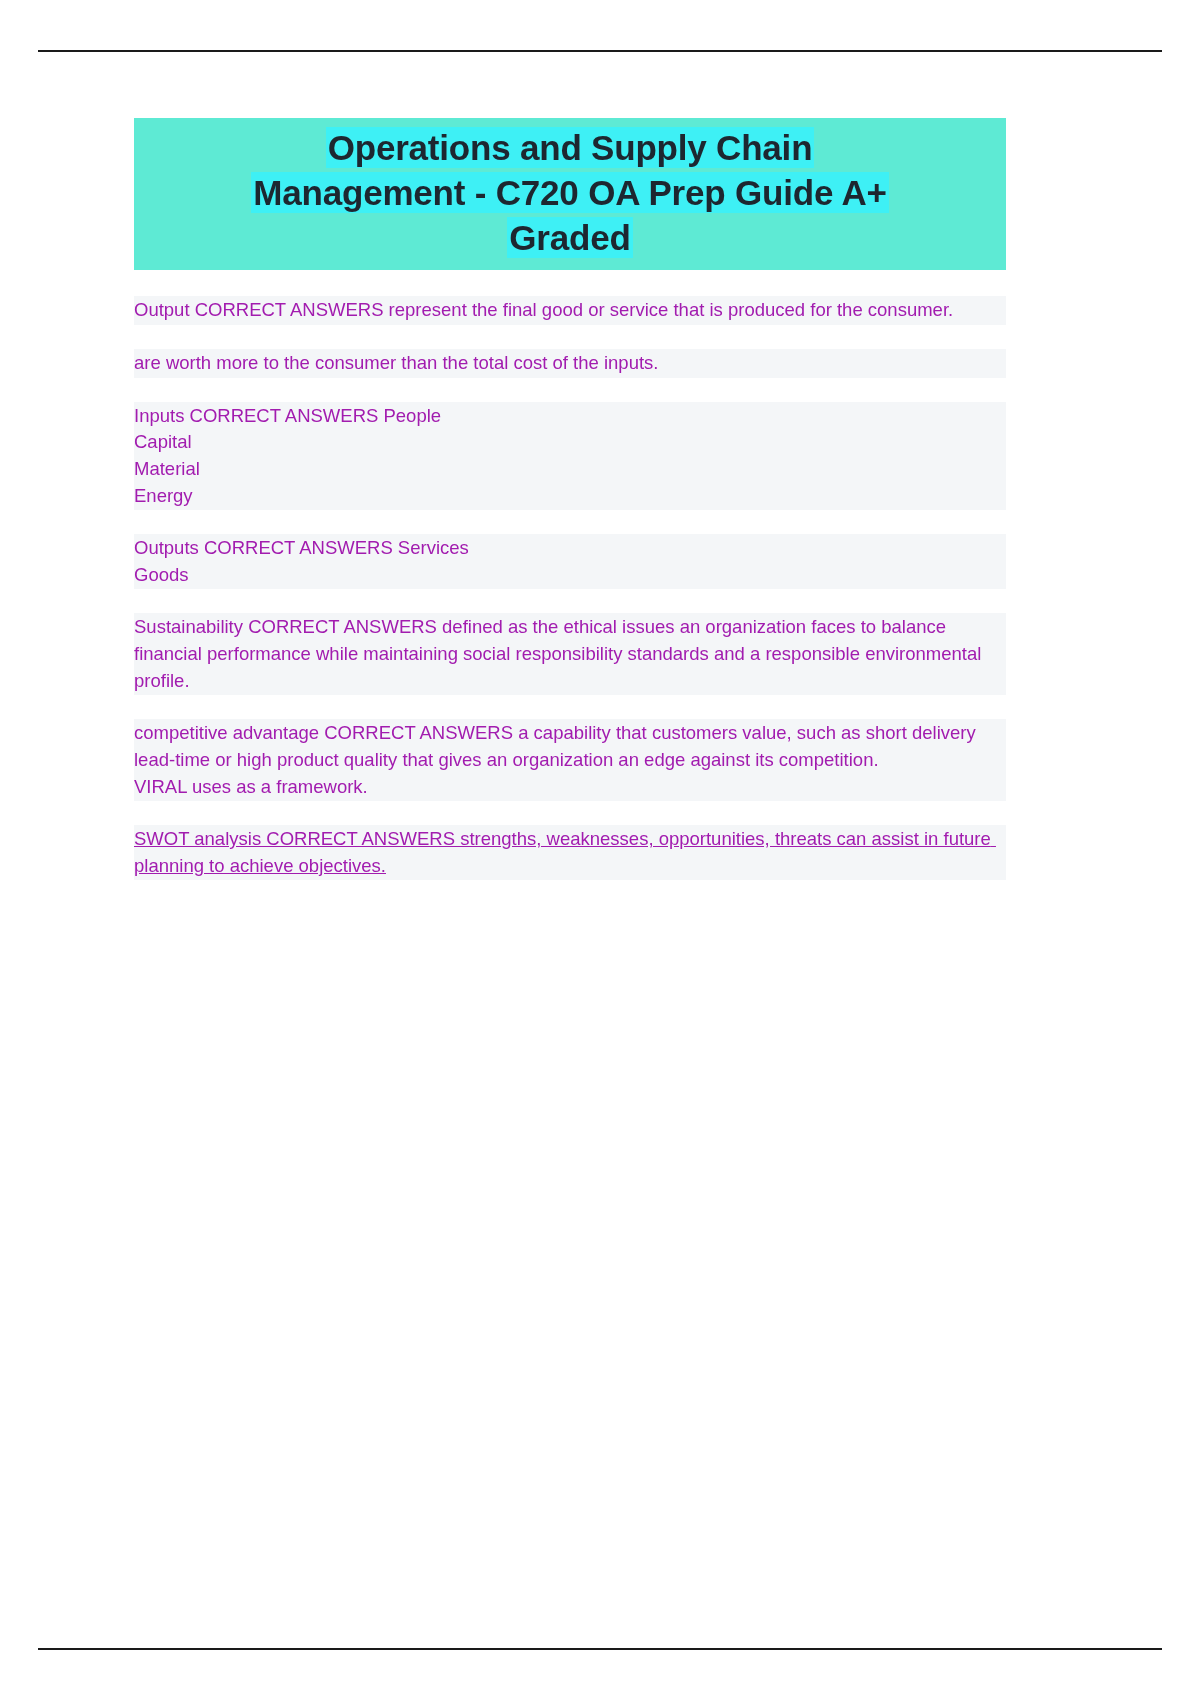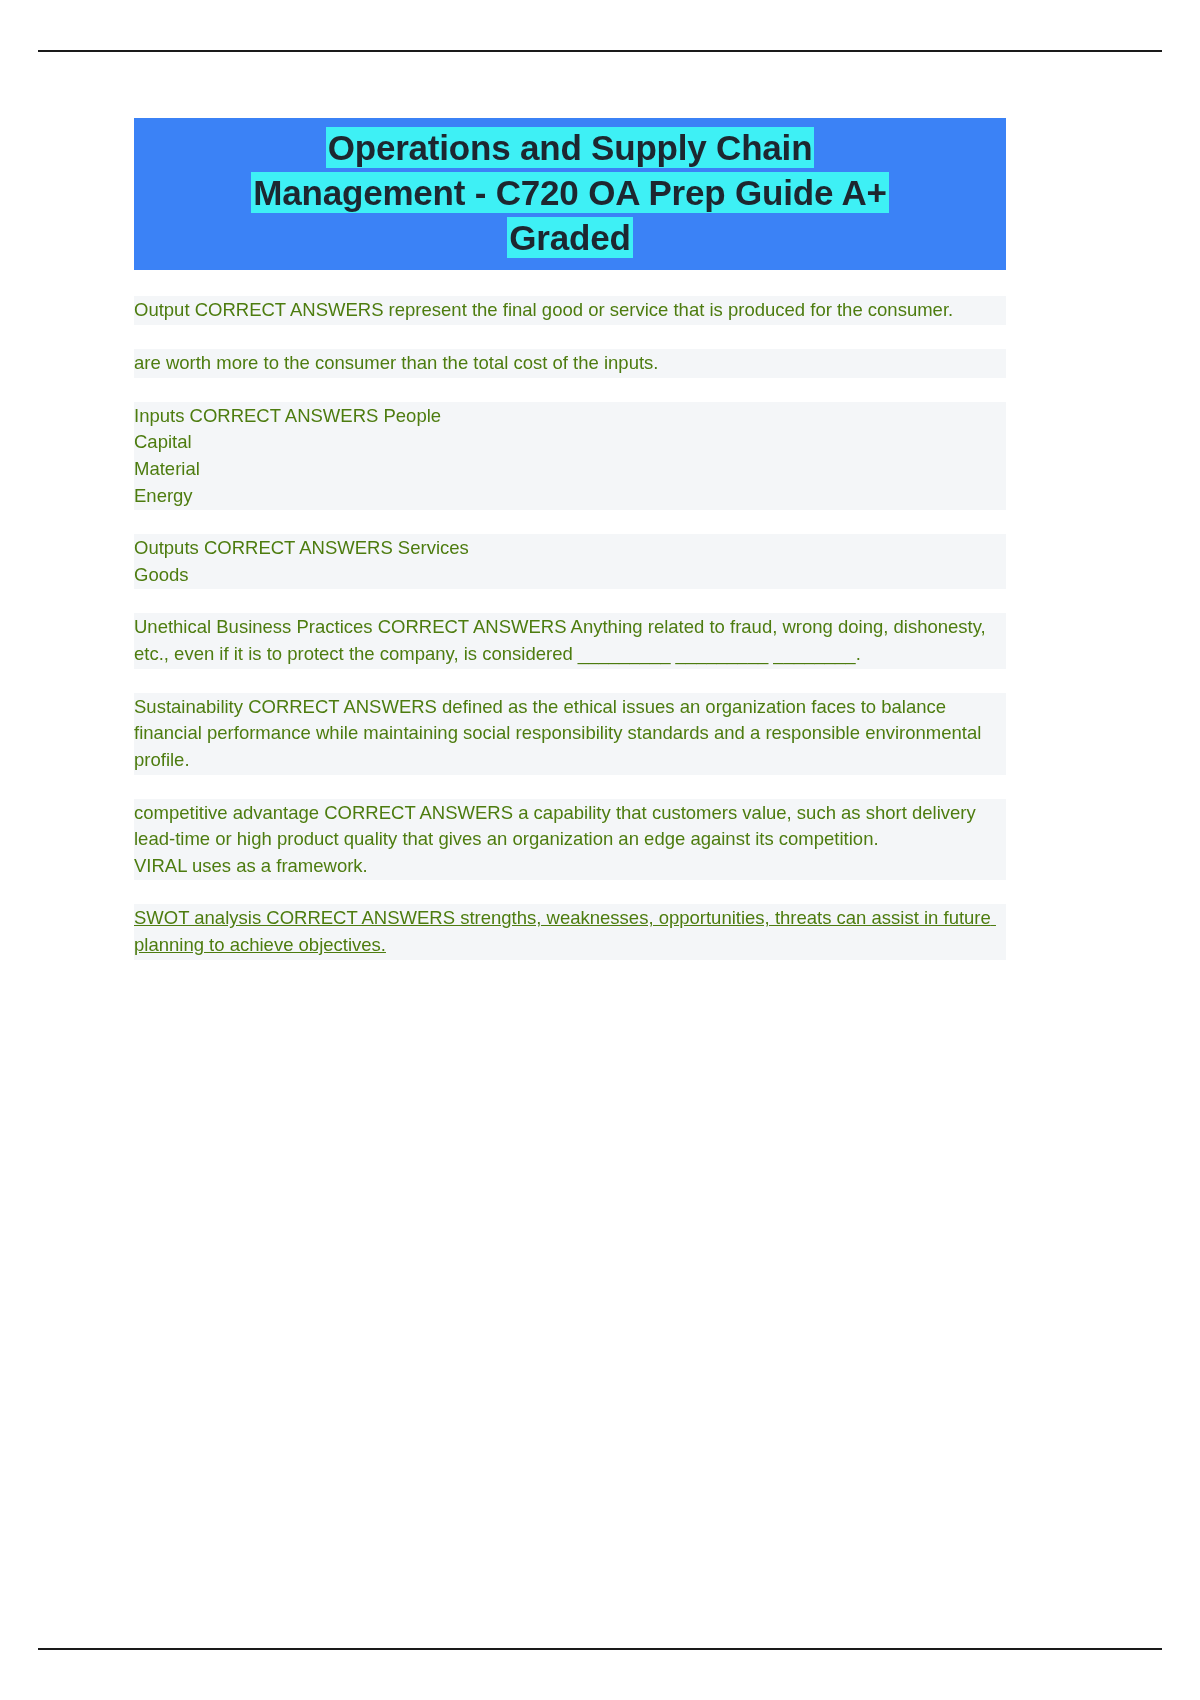--- a/index.html
+++ b/index.html
@@ -34,41 +34,41 @@
   .rule-bottom { top: 1648px; }
 
   .content {
     position: absolute;
     left: 134px;
     top: 118px;
     width: 872px;
   }
 
   .title-block {
-    background: #3b82f6;
+    background: #5eead4;
     padding: 8px 0 10px 0;
     text-align: center;
   }
   .title-line {
     font-size: 35px;
     font-weight: bold;
     line-height: 1.28;
     color: #1d2730;
     letter-spacing: -0.2px;
   }
   .title-line span.hl {
     background: #3ef0f5;
     padding: 1px 2px;
   }
 
   .body-text {
     margin-top: 26px;
     font-size: 18.5px;
     line-height: 1.44;
-    color: #4d7c0f;
+    color: #a21caf;
   }
   .para {
     background: #f4f6f8;
     margin: 0 0 24px 0;
     padding: 1px 0;
     white-space: pre-wrap;
   }
   .para:last-child { margin-bottom: 0; text-decoration: underline; }
 </style>
 </head>
@@ -89,21 +89,20 @@
 
     <div class="body-text">
       <p class="para">Output CORRECT ANSWERS represent the final good or service that is produced for the consumer.</p>
       <p class="para">are worth more to the consumer than the total cost of the inputs.</p>
       <p class="para">Inputs CORRECT ANSWERS People
 Capital
 Material
 Energy</p>
       <p class="para">Outputs CORRECT ANSWERS Services
 Goods</p>
-      <p class="para">Unethical Business Practices CORRECT ANSWERS Anything related to fraud, wrong doing, dishonesty, etc., even if it is to protect the company, is considered _________ _________ ________.</p>
       <p class="para">Sustainability CORRECT ANSWERS defined as the ethical issues an organization faces to balance financial performance while maintaining social responsibility standards and a responsible environmental profile.</p>
       <p class="para">competitive advantage CORRECT ANSWERS a capability that customers value, such as short delivery lead-time or high product quality that gives an organization an edge against its competition.
 VIRAL uses as a framework.</p>
       <p class="para">SWOT analysis CORRECT ANSWERS strengths, weaknesses, opportunities, threats can assist in future planning to achieve objectives.</p>
     </div>
 
   </div>
 </div>
 
 </body></html>

